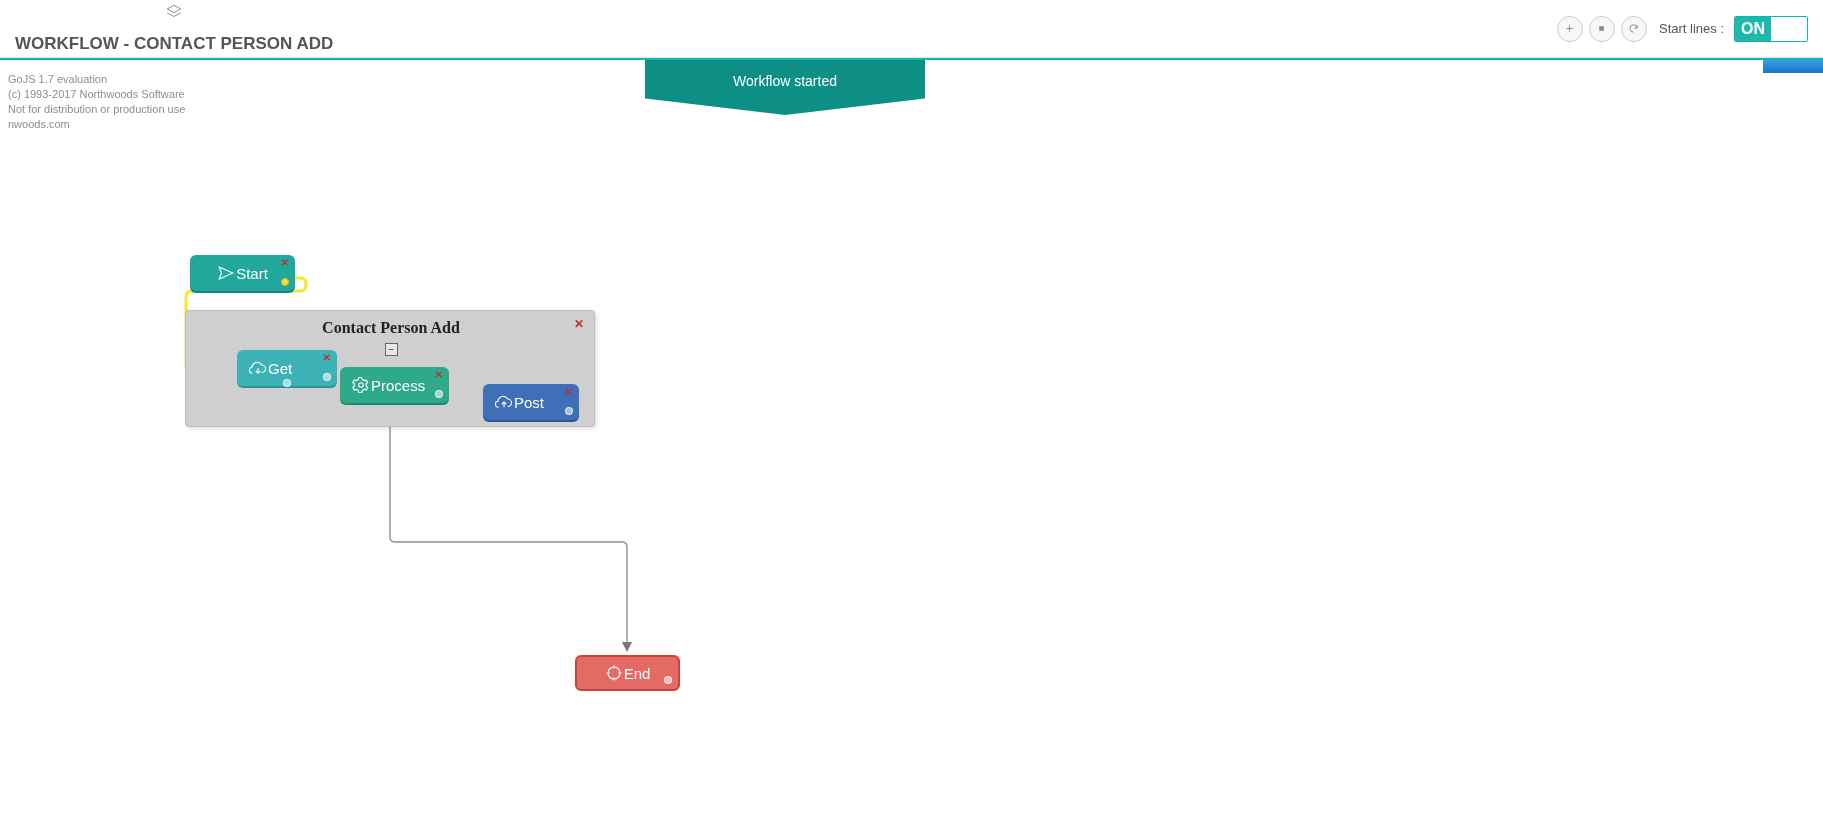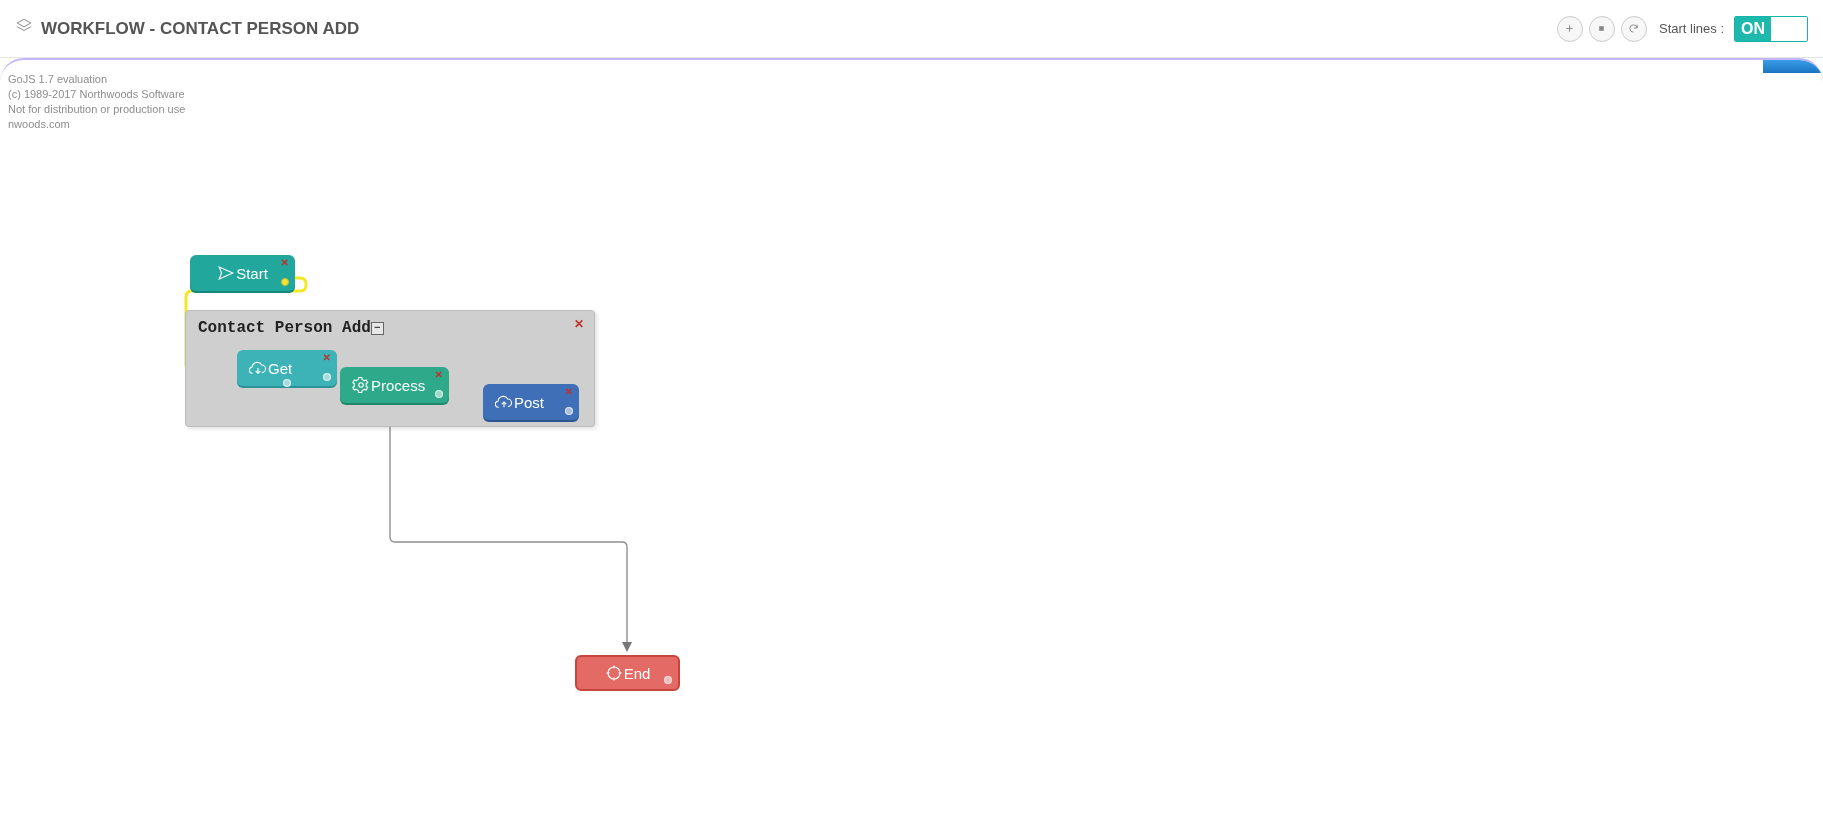--- a/index.html
+++ b/index.html
@@ -11,21 +11,21 @@
     height: 58px;
     border-bottom: 1px solid #e5e5e5;
     display: flex;
     align-items: center;
     padding: 0 15px;
     background: #fff;
     z-index: 5;
   }
   .header-title {
     display: flex; align-items: center; gap: 8px;
-    font-weight: 700; font-size: 17px; color: #555;
+    font-weight: 700; font-size: 17px; color: #555; flex-direction: column;
   }
   .header-title svg { width: 18px; height: 18px; stroke:#666; }
   .header-right {
     margin-left: auto;
     display: flex; align-items: center; gap: 6px;
     font-size: 13px; color: #555;
   }
   .hbtn {
     width: 26px; height: 26px;
     border: 1px solid #ccc; border-radius: 50%;
@@ -40,23 +40,22 @@
   .toggle {
     display: inline-flex; border:1px solid #0fb5a8; height: 26px; width: 74px; overflow:hidden;
     border-radius: 2px; cursor:pointer;
   }
   .toggle .on  { flex:1; background:#1fb8ac; color:#fff; display:flex; align-items:center; justify-content:center; font-size:16px; font-weight:600;}
   .toggle .off { flex:1; background:#fff; }
 
   
   .canvas-wrap {
     position: absolute; top:58px; left:0; right:0; bottom:0;
-    border-top: 2px solid #c4b5fd;
+    border-top: 2px solid #14b8a6;
     overflow: hidden;
-    border-radius: 24px;
   }
   .canvas {
     position:absolute; inset:0;
     background-image: radial-gradient(#c9c9c9 0.7px, transparent 0.7px);
     background-size: 10px 10px;
     background-position: 0 0;
   }
 
   .watermark {
     position:absolute; top:12px; left:8px;
@@ -130,23 +129,25 @@
     border: 1px solid #bdbdbd;
     border-radius: 4px;
     box-shadow: 2px 2px 4px rgba(0,0,0,.12);
     z-index:3;
     cursor: grab;
   }
   .group-header {
     display:flex; align-items:center;
     padding: 8px 10px 4px 12px;
     font-weight:700;
-    font-family: Liberation Mono, monospace;
+    font-family: Liberation Serif, serif;
     font-size: 16px;
     color:#222;
+    gap:6px;
+    flex-direction:column;
   }
   .group-header .collapse {
     width:13px; height:13px; border:1px solid #666;
     display:inline-flex; align-items:center; justify-content:center;
     font-size:11px; line-height:1; color:#444;
     background:#e7e7e7;
   }
   .group .grp-close {
     position:absolute; top:6px; right:10px;
     color:#c0302b; font-size:12px; font-weight:bold;
@@ -199,25 +200,28 @@
   </div>
 </div>
 
 <div class="canvas-wrap">
   <div class="canvas">
 
     <div class="corner-peek"></div>
 
     <div class="watermark">
       <div>GoJS 1.7 evaluation</div>
-      <div>(c) 1989-2017 Northwoods Software</div>
+      <div>(c) 1993-2017 Northwoods Software</div>
       <div>Not for distribution or production use</div>
       <div>nwoods.com</div>
     </div>
 
+    <div class="banner">
+      <span>Workflow started</span>
+    </div>
 
     <svg class="links">
 
       <path class="yellow" d="M 292 218 L 300 218 Q 306 218 306 224 L 306 225 Q 306 231 300 231 L 192 231 Q 186 231 186 237 L 186 305 Q 186 311 192 311 L 197 311"></path>
 
       <path class="gray" d="M 297 313 L 335 313 L 340 322"></path>
       <polygon class="arrow" points="340,322 334,317 336,326"></polygon>
 
       <path class="gray" d="M 438 330 L 478 330 L 483 339"></path>
       <polygon class="arrow" points="483,339 477,334 479,343"></polygon>

